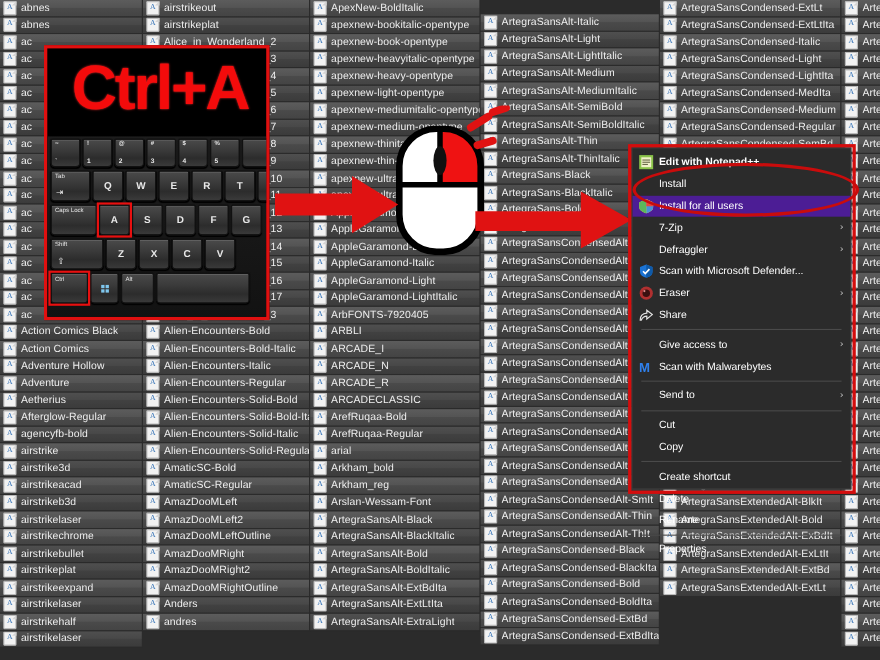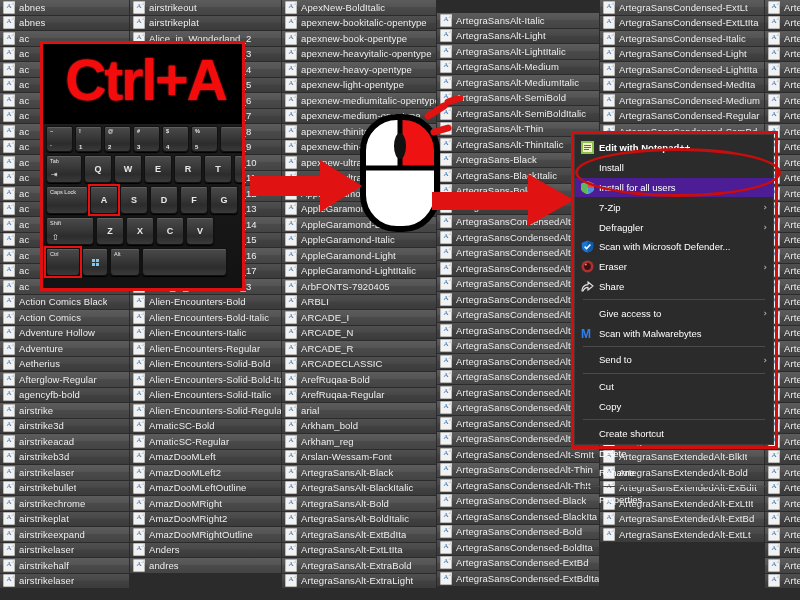--- a/index.html
+++ b/index.html
@@ -291,28 +291,28 @@
         <span class="file-label">airstrikeacad</span>
       </div>
       <div class="file-row alt">
         <span class="ttf-icon"></span>
         <span class="file-label">airstrikeb3d</span>
       </div>
       <div class="file-row">
         <span class="ttf-icon"></span>
         <span class="file-label">airstrikelaser</span>
       </div>
+      <div class="file-row">
+        <span class="ttf-icon"></span>
+        <span class="file-label">airstrikechrome</span>
+      </div>
       <div class="file-row alt">
         <span class="ttf-icon"></span>
         <span class="file-label">airstrikebullet</span>
       </div>
-      <div class="file-row">
-        <span class="ttf-icon"></span>
-        <span class="file-label">airstrikechrome</span>
-      </div>
       <div class="file-row alt">
         <span class="ttf-icon"></span>
         <span class="file-label">airstrikeplat</span>
       </div>
       <div class="file-row">
         <span class="ttf-icon"></span>
         <span class="file-label">airstrikeexpand</span>
       </div>
       <div class="file-row alt">
         <span class="ttf-icon"></span>
@@ -614,24 +614,20 @@
         <span class="ttf-icon"></span>
         <span class="file-label">ArtegraSansAlt-BoldItalic</span>
       </div>
       <div class="file-row">
         <span class="ttf-icon"></span>
         <span class="file-label">ArtegraSansAlt-ExtBdIta</span>
       </div>
       <div class="file-row alt">
         <span class="ttf-icon"></span>
         <span class="file-label">ArtegraSansAlt-ExtLtIta</span>
-      </div>
-      <div class="file-row">
-        <span class="ttf-icon"></span>
-        <span class="file-label">ArtegraSansAlt-ExtraBold</span>
       </div>
       <div class="file-row alt">
         <span class="ttf-icon"></span>
         <span class="file-label">ArtegraSansAlt-ExtraLight</span>
       </div>
     </div>
     <div class="file-col" style="width: 163px; margin-top: 13px;">
       <div class="file-row">
         <span class="ttf-icon"></span>
         <span class="file-label">ArtegraSansAlt-Italic</span>

